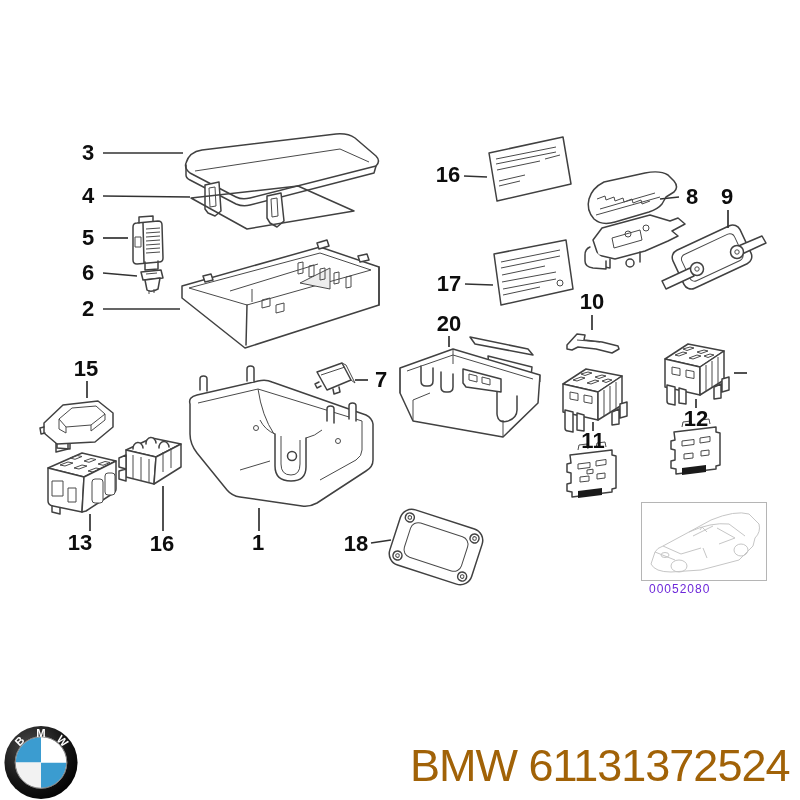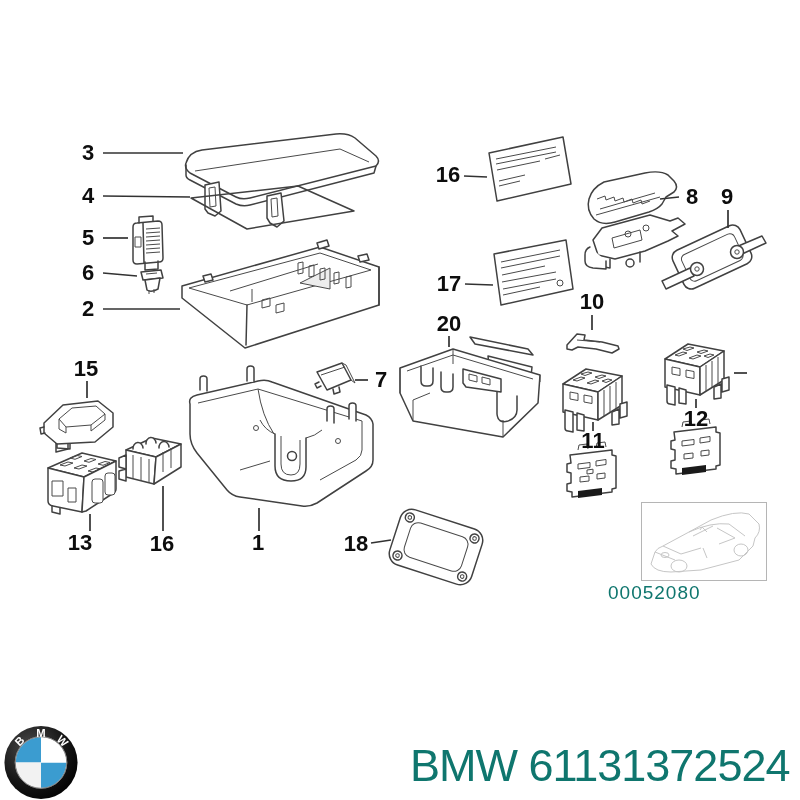--- a/index.html
+++ b/index.html
@@ -9,23 +9,23 @@
   .art{position:absolute;left:0;top:0;}
   .ln{stroke:#414141;stroke-width:1.5;fill:none;stroke-linejoin:round;stroke-linecap:round;}
   .thin{stroke:#4a4a4a;stroke-width:1;fill:none;stroke-linejoin:round;}
   .fw{fill:#ffffff;}
   .fg{fill:#ededed;}
   .fb{fill:#1a1a1a;stroke:none;}
   .ld{stroke:#323232;stroke-width:1.7;fill:none;}
   .car{stroke:#c6c6c6;stroke-width:1;fill:none;stroke-linejoin:round;}
   .callout{position:absolute;transform:translate(-50%,-50%);font-weight:bold;font-size:22px;
            color:#0d0d0d;letter-spacing:0;line-height:1;white-space:nowrap;}
-  .thumb-code{position:absolute;left:608px;top:582px;font-size:19px;color:#0f766e;
+  .thumb-code{position:absolute;left:649px;top:582px;font-size:12px;color:#6d28d9;
               letter-spacing:1px;}
-  .footer-text{position:absolute;left:410px;top:740px;font-size:45px;color:#0f766e;
+  .footer-text{position:absolute;left:410px;top:740px;font-size:45px;color:#a16207;
                letter-spacing:-1px;white-space:nowrap;text-align:right;}
   .bmw-logo{position:absolute;left:3px;top:725px;}
 </style>
 </head>
 <body>
 
 <div class="page">
 
   <svg class="art" width="800" height="800" viewBox="0 0 800 800">
 

